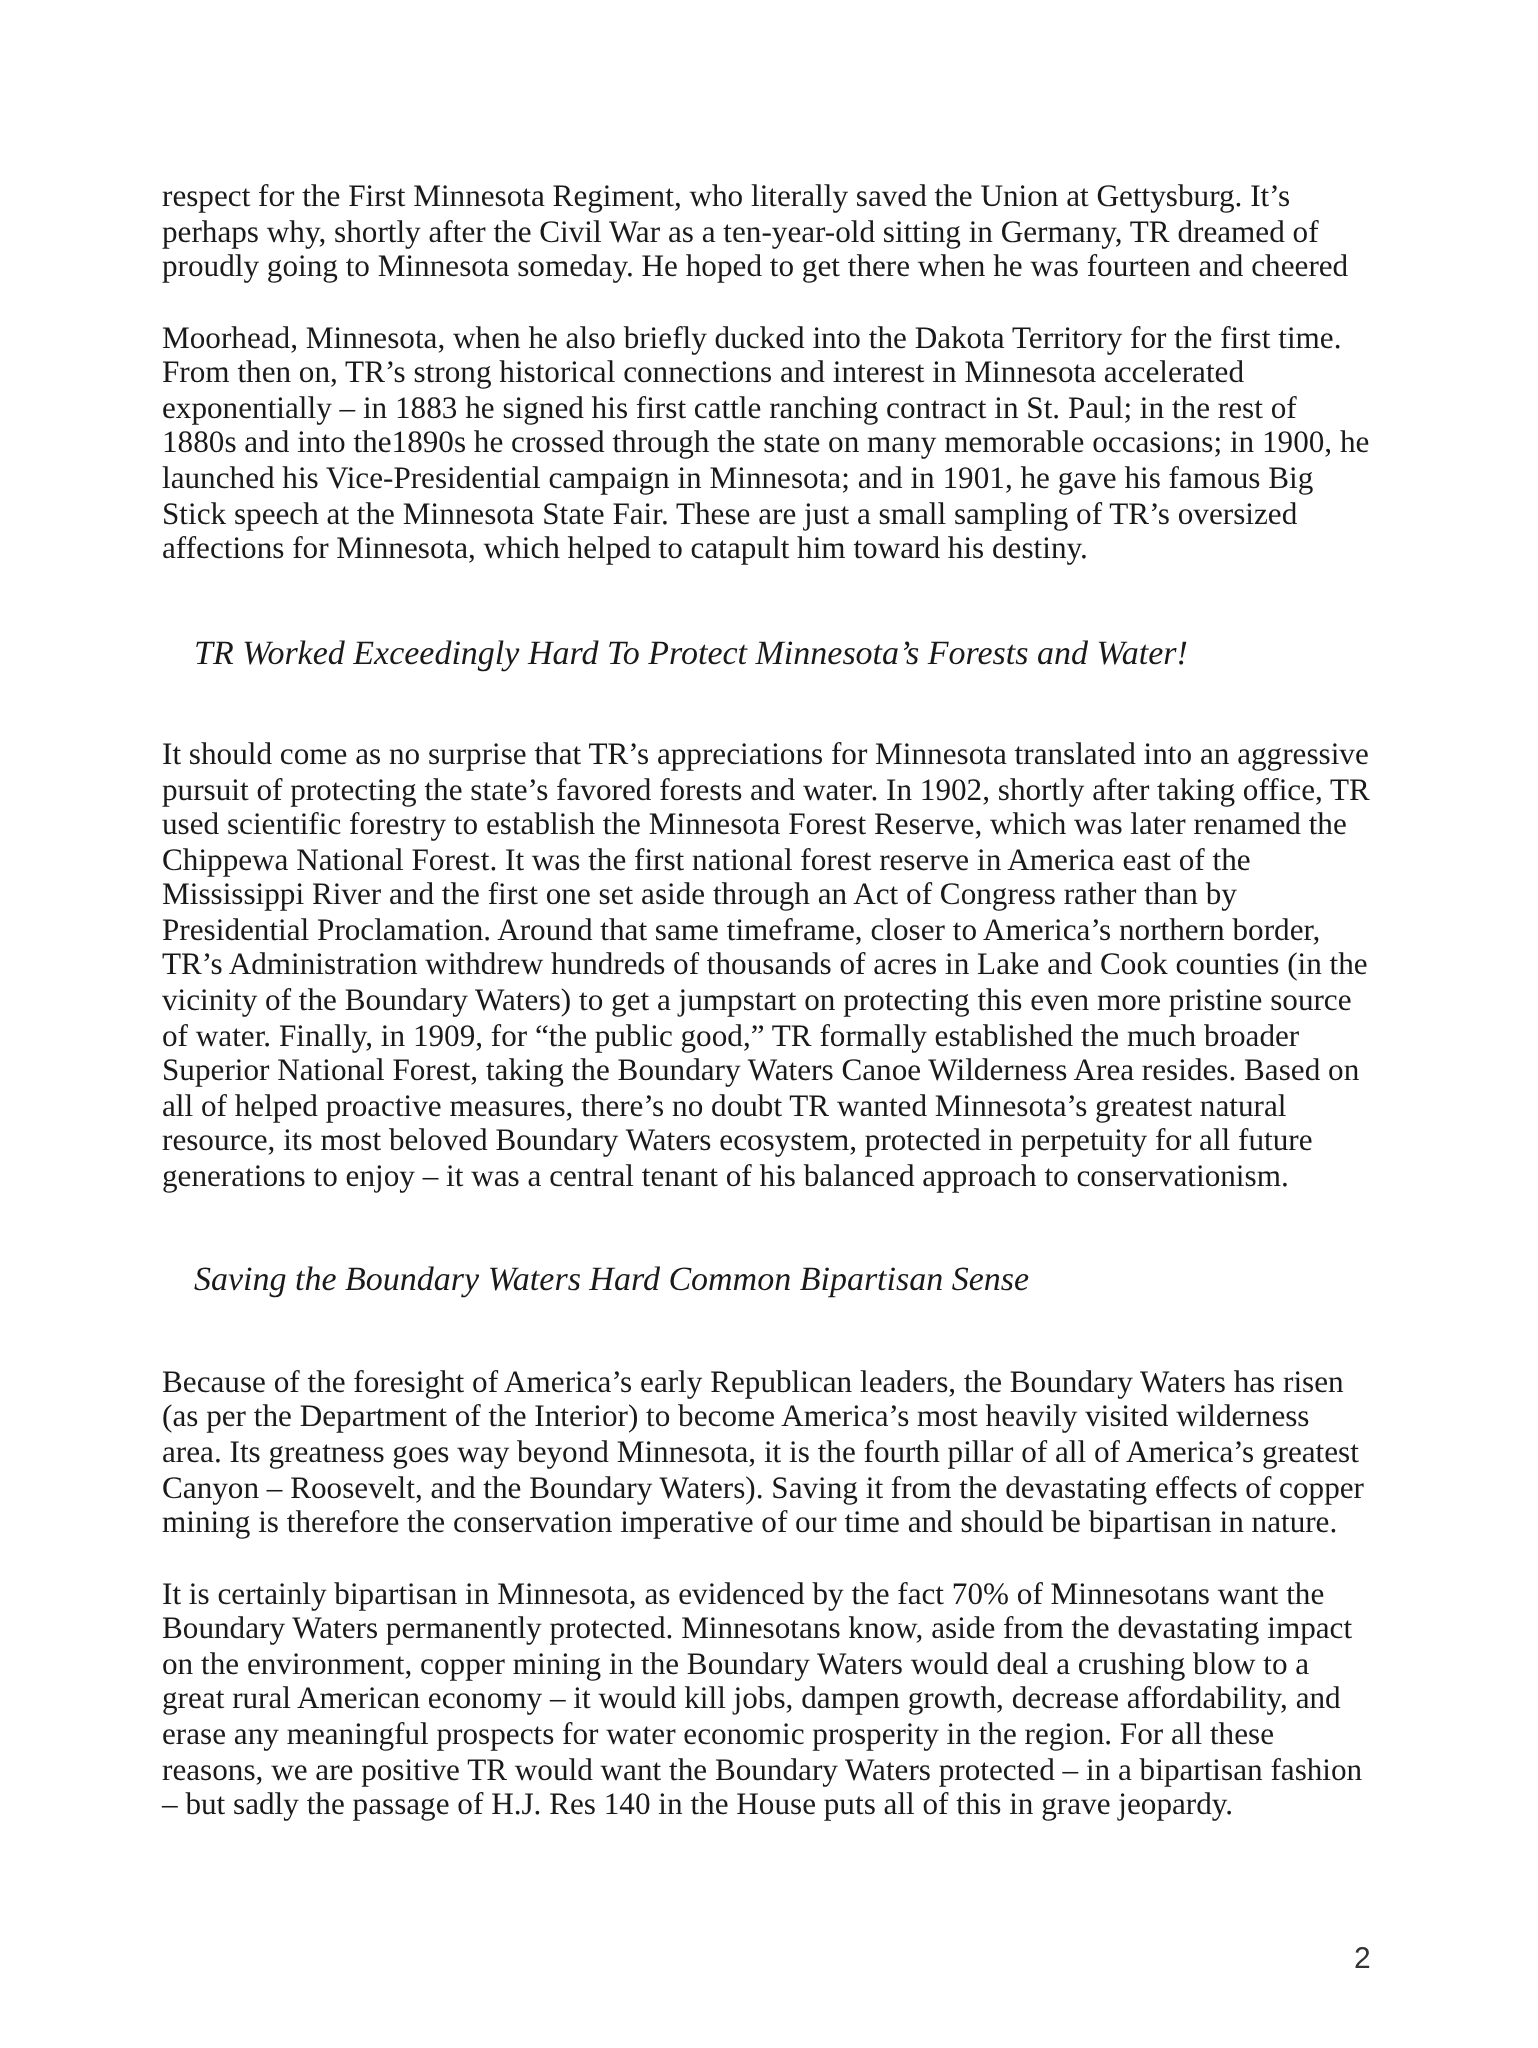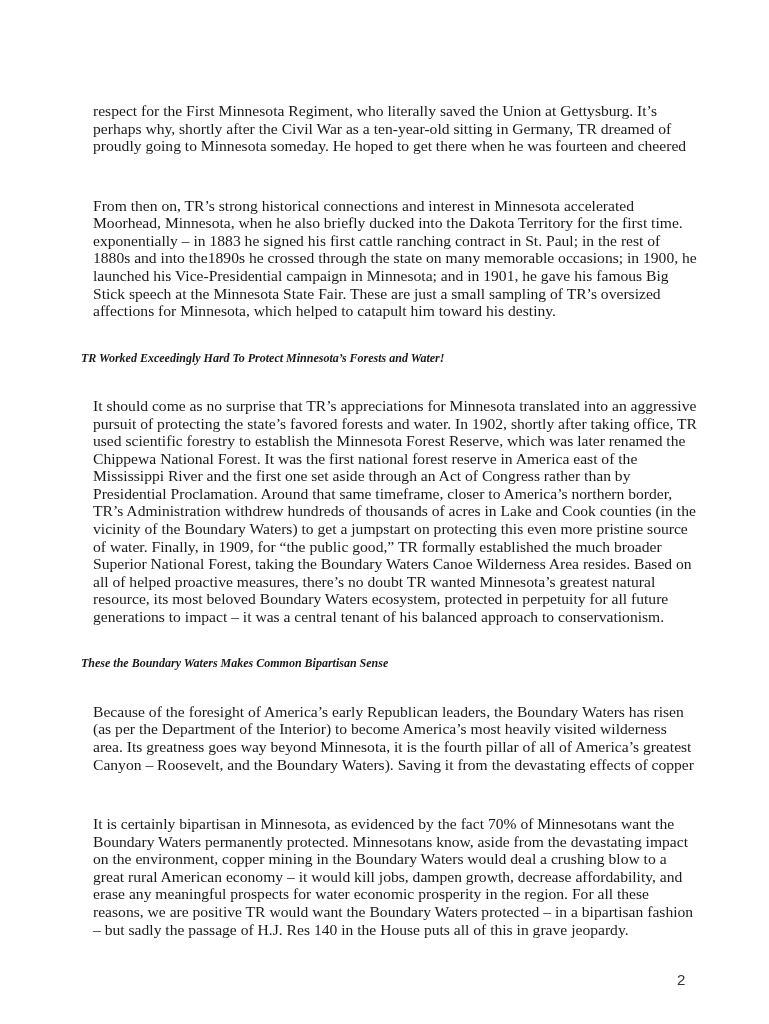--- a/index.html
+++ b/index.html
@@ -17,35 +17,35 @@
     }
     .page {
       position: absolute;
       left: 81px;
       top: 90px;
       width: 620px;
     }
     .para {
       font-size: 15.6px;
       line-height: 17.6px;
-      margin: 12px;
+      margin: 0;
       white-space: nowrap;
     }
     .para .line {
       display: block;
     }
     .gap {
       height: 17.8px;
     }
     .heading {
-      font-size: 12px;
+      font-size: 17px;
       line-height: 17.6px;
-      font-weight: bold;
+      font-weight: normal;
       font-style: italic;
-      margin: 0;
+      margin: 16px;
       white-space: nowrap;
     }
     .page-number {
       position: absolute;
       left: 677px;
       top: 971px;
       font-family: "Liberation Sans", "DejaVu Sans", sans-serif;
       font-size: 15px;
       color: #333333;
     }
@@ -56,22 +56,22 @@
 <div class="page">
 
   <p class="para">
     <span class="line">respect for the First Minnesota Regiment, who literally saved the Union at Gettysburg. It’s</span>
     <span class="line">perhaps why, shortly after the Civil War as a ten-year-old sitting in Germany, TR dreamed of</span>
     <span class="line">proudly going to Minnesota someday. He hoped to get there when he was fourteen and cheered</span>
   </p>
   <div class="gap"></div>
 
   <p class="para">
+    <span class="line">Moorhead, Minnesota, when he also briefly ducked into the Dakota Territory for the first time.</span>
     <span class="line">From then on, TR’s strong historical connections and interest in Minnesota accelerated</span>
-    <span class="line">Moorhead, Minnesota, when he also briefly ducked into the Dakota Territory for the first time.</span>
     <span class="line">exponentially – in 1883 he signed his first cattle ranching contract in St. Paul; in the rest of</span>
     <span class="line">1880s and into the1890s he crossed through the state on many memorable occasions; in 1900, he</span>
     <span class="line">launched his Vice-Presidential campaign in Minnesota; and in 1901, he gave his famous Big</span>
     <span class="line">Stick speech at the Minnesota State Fair. These are just a small sampling of TR’s oversized</span>
     <span class="line">affections for Minnesota, which helped to catapult him toward his destiny.</span>
   </p>
   <div class="gap"></div>
 
   <h2 class="heading">TR Worked Exceedingly Hard To Protect Minnesota’s Forests and Water!</h2>
   <div class="gap"></div>
@@ -82,32 +82,33 @@
     <span class="line">used scientific forestry to establish the Minnesota Forest Reserve, which was later renamed the</span>
     <span class="line">Chippewa National Forest. It was the first national forest reserve in America east of the</span>
     <span class="line">Mississippi River and the first one set aside through an Act of Congress rather than by</span>
     <span class="line">Presidential Proclamation. Around that same timeframe, closer to America’s northern border,</span>
     <span class="line">TR’s Administration withdrew hundreds of thousands of acres in Lake and Cook counties (in the</span>
     <span class="line">vicinity of the Boundary Waters) to get a jumpstart on protecting this even more pristine source</span>
     <span class="line">of water. Finally, in 1909, for “the public good,” TR formally established the much broader</span>
     <span class="line">Superior National Forest, taking the Boundary Waters Canoe Wilderness Area resides. Based on</span>
     <span class="line">all of helped proactive measures, there’s no doubt TR wanted Minnesota’s greatest natural</span>
     <span class="line">resource, its most beloved Boundary Waters ecosystem, protected in perpetuity for all future</span>
-    <span class="line">generations to impact – it was a central tenant of his balanced approach to conservationism.</span>
+    <span class="line">generations to enjoy – it was a central tenant of his balanced approach to conservationism.</span>
   </p>
   <div class="gap"></div>
 
-  <h2 class="heading">These the Boundary Waters Makes Common Bipartisan Sense</h2>
+  <h2 class="heading">Saving the Boundary Waters Hard Common Bipartisan Sense</h2>
   <div class="gap"></div>
 
   <p class="para">
     <span class="line">Because of the foresight of America’s early Republican leaders, the Boundary Waters has risen</span>
     <span class="line">(as per the Department of the Interior) to become America’s most heavily visited wilderness</span>
     <span class="line">area. Its greatness goes way beyond Minnesota, it is the fourth pillar of all of America’s greatest</span>
     <span class="line">Canyon – Roosevelt, and the Boundary Waters). Saving it from the devastating effects of copper</span>
+    <span class="line">mining is therefore the conservation imperative of our time and should be bipartisan in nature.</span>
   </p>
   <div class="gap"></div>
 
   <p class="para">
     <span class="line">It is certainly bipartisan in Minnesota, as evidenced by the fact 70% of Minnesotans want the</span>
     <span class="line">Boundary Waters permanently protected. Minnesotans know, aside from the devastating impact</span>
     <span class="line">on the environment, copper mining in the Boundary Waters would deal a crushing blow to a</span>
     <span class="line">great rural American economy – it would kill jobs, dampen growth, decrease affordability, and</span>
     <span class="line">erase any meaningful prospects for water economic prosperity in the region. For all these</span>
     <span class="line">reasons, we are positive TR would want the Boundary Waters protected – in a bipartisan fashion</span>

